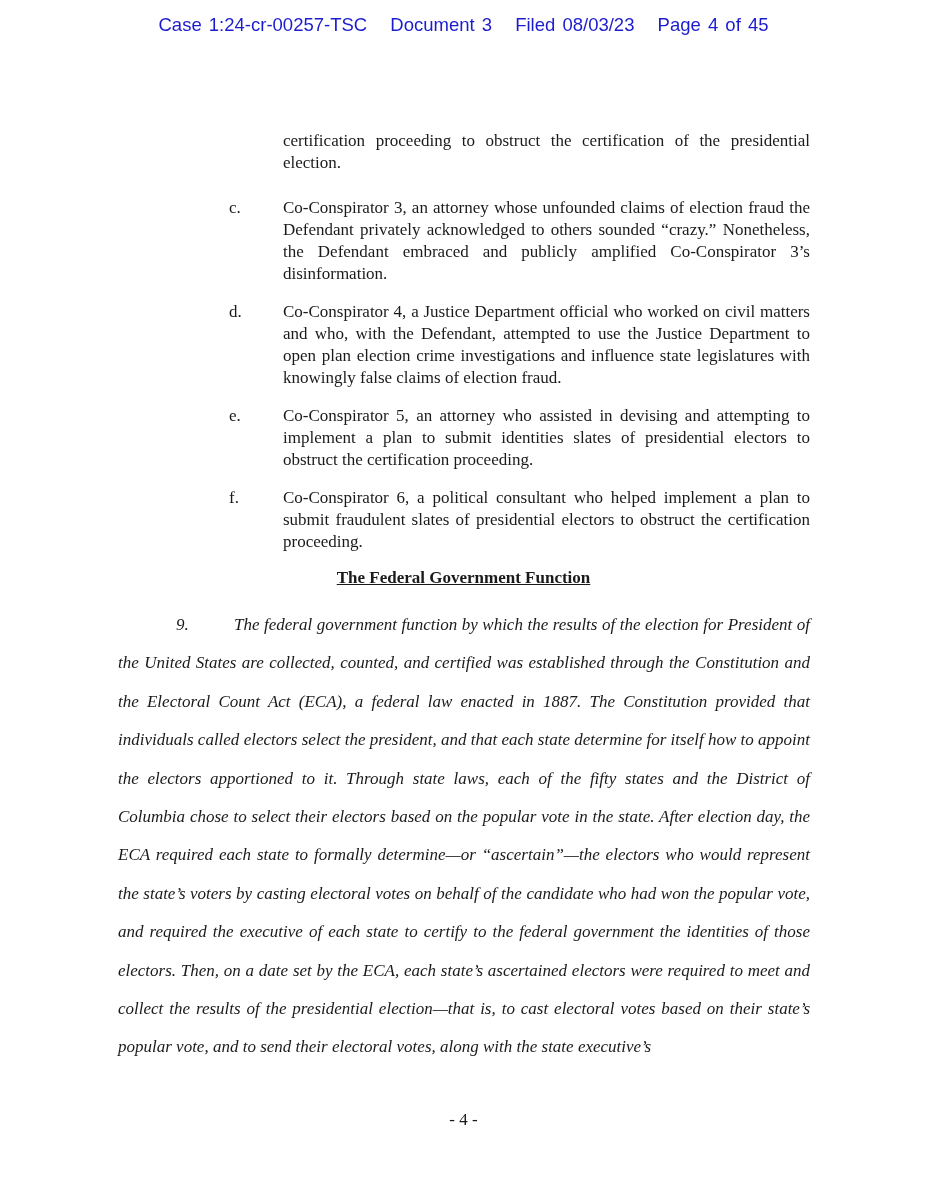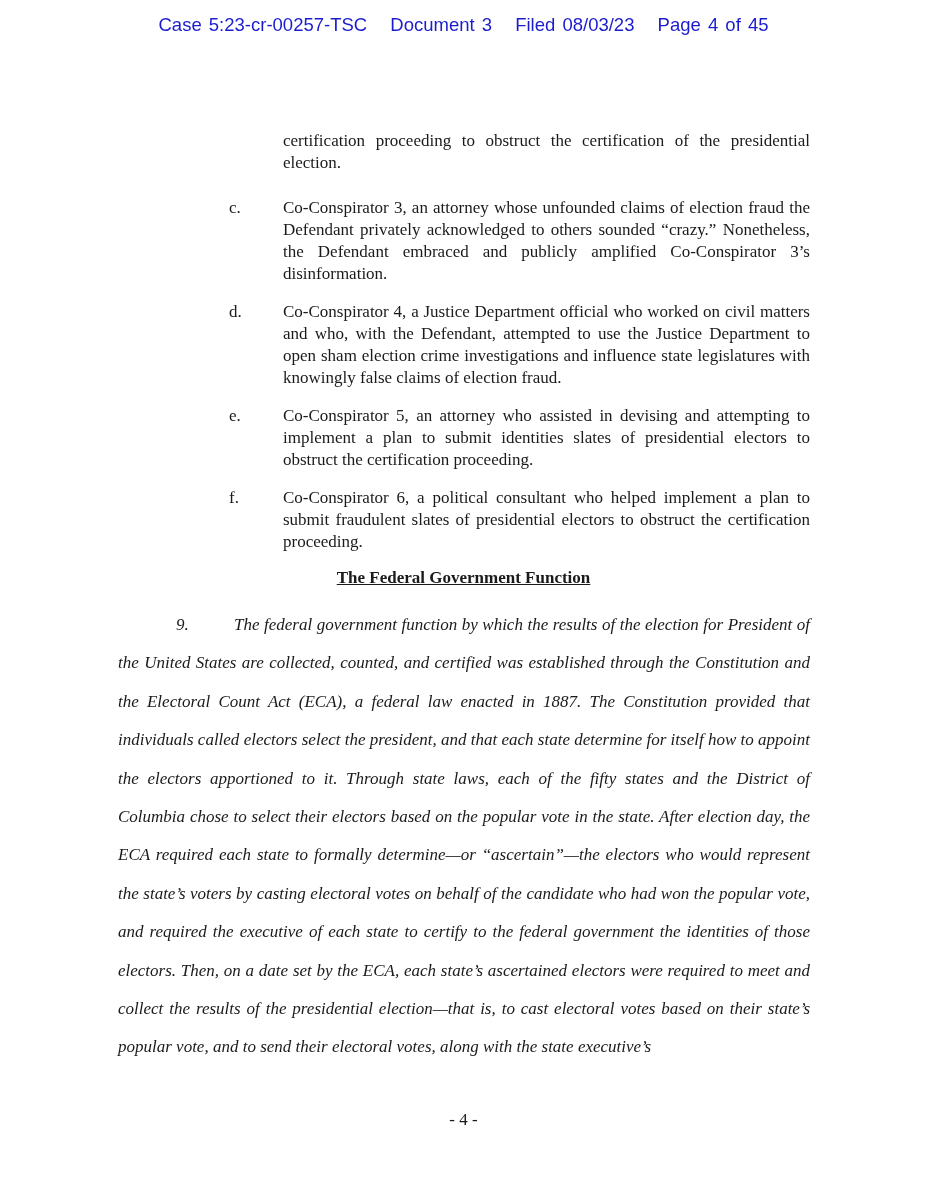--- a/index.html
+++ b/index.html
@@ -12,38 +12,38 @@
     .heading { position: absolute; top: 568px; left: 0; width: 927px; text-align: center; font-size: 17px; font-weight: bold; }
     .heading span { text-decoration: underline; text-align: center; }
     .para { position: absolute; top: 606px; left: 118px; width: 692px; font-size: 17px; line-height: 38.4px; text-align: justify; text-indent: 58px; font-style: italic; }
     .para .num { display: inline-block; width: 58px; text-indent: 0; margin-left: -0px; }
     .page-num { position: absolute; top: 1110px; left: 0; width: 927px; text-align: center; font-size: 17px; }
   </style>
 </head>
 <body>
 
 <div class="header">
-  <span>Case 5:23-cr-00257-TSC</span>
+  <span>Case 1:24-cr-00257-TSC</span>
   <span>Document 3</span>
   <span>Filed 08/03/23</span>
   <span>Page 4 of 45</span>
 </div>
 
 <div class="subitem" style="top:130px;">
   <div class="text" style="text-align:justify;">certification proceeding to obstruct the certification of the presidential election.</div>
 </div>
 
 <div class="subitem" style="top:197px;">
   <span class="letter">c.</span>
   <div class="text">Co-Conspirator 3, an attorney whose unfounded claims of election fraud the Defendant privately acknowledged to others sounded “crazy.”  Nonetheless, the Defendant embraced and publicly amplified Co-Conspirator 3’s disinformation.</div>
 </div>
 
 <div class="subitem" style="top:301px;">
   <span class="letter">d.</span>
-  <div class="text">Co-Conspirator 4, a Justice Department official who worked on civil matters and who, with the Defendant, attempted to use the Justice Department to open sham election crime investigations and influence state legislatures with knowingly false claims of election fraud.</div>
+  <div class="text">Co-Conspirator 4, a Justice Department official who worked on civil matters and who, with the Defendant, attempted to use the Justice Department to open plan election crime investigations and influence state legislatures with knowingly false claims of election fraud.</div>
 </div>
 
 <div class="subitem" style="top:405px;">
   <span class="letter">e.</span>
   <div class="text">Co-Conspirator 5, an attorney who assisted in devising and attempting to implement a plan to submit identities slates of presidential electors to obstruct the certification proceeding.</div>
 </div>
 
 <div class="subitem" style="top:487px;">
   <span class="letter">f.</span>
   <div class="text">Co-Conspirator 6, a political consultant who helped implement a plan to submit fraudulent slates of presidential electors to obstruct the certification proceeding.</div>

